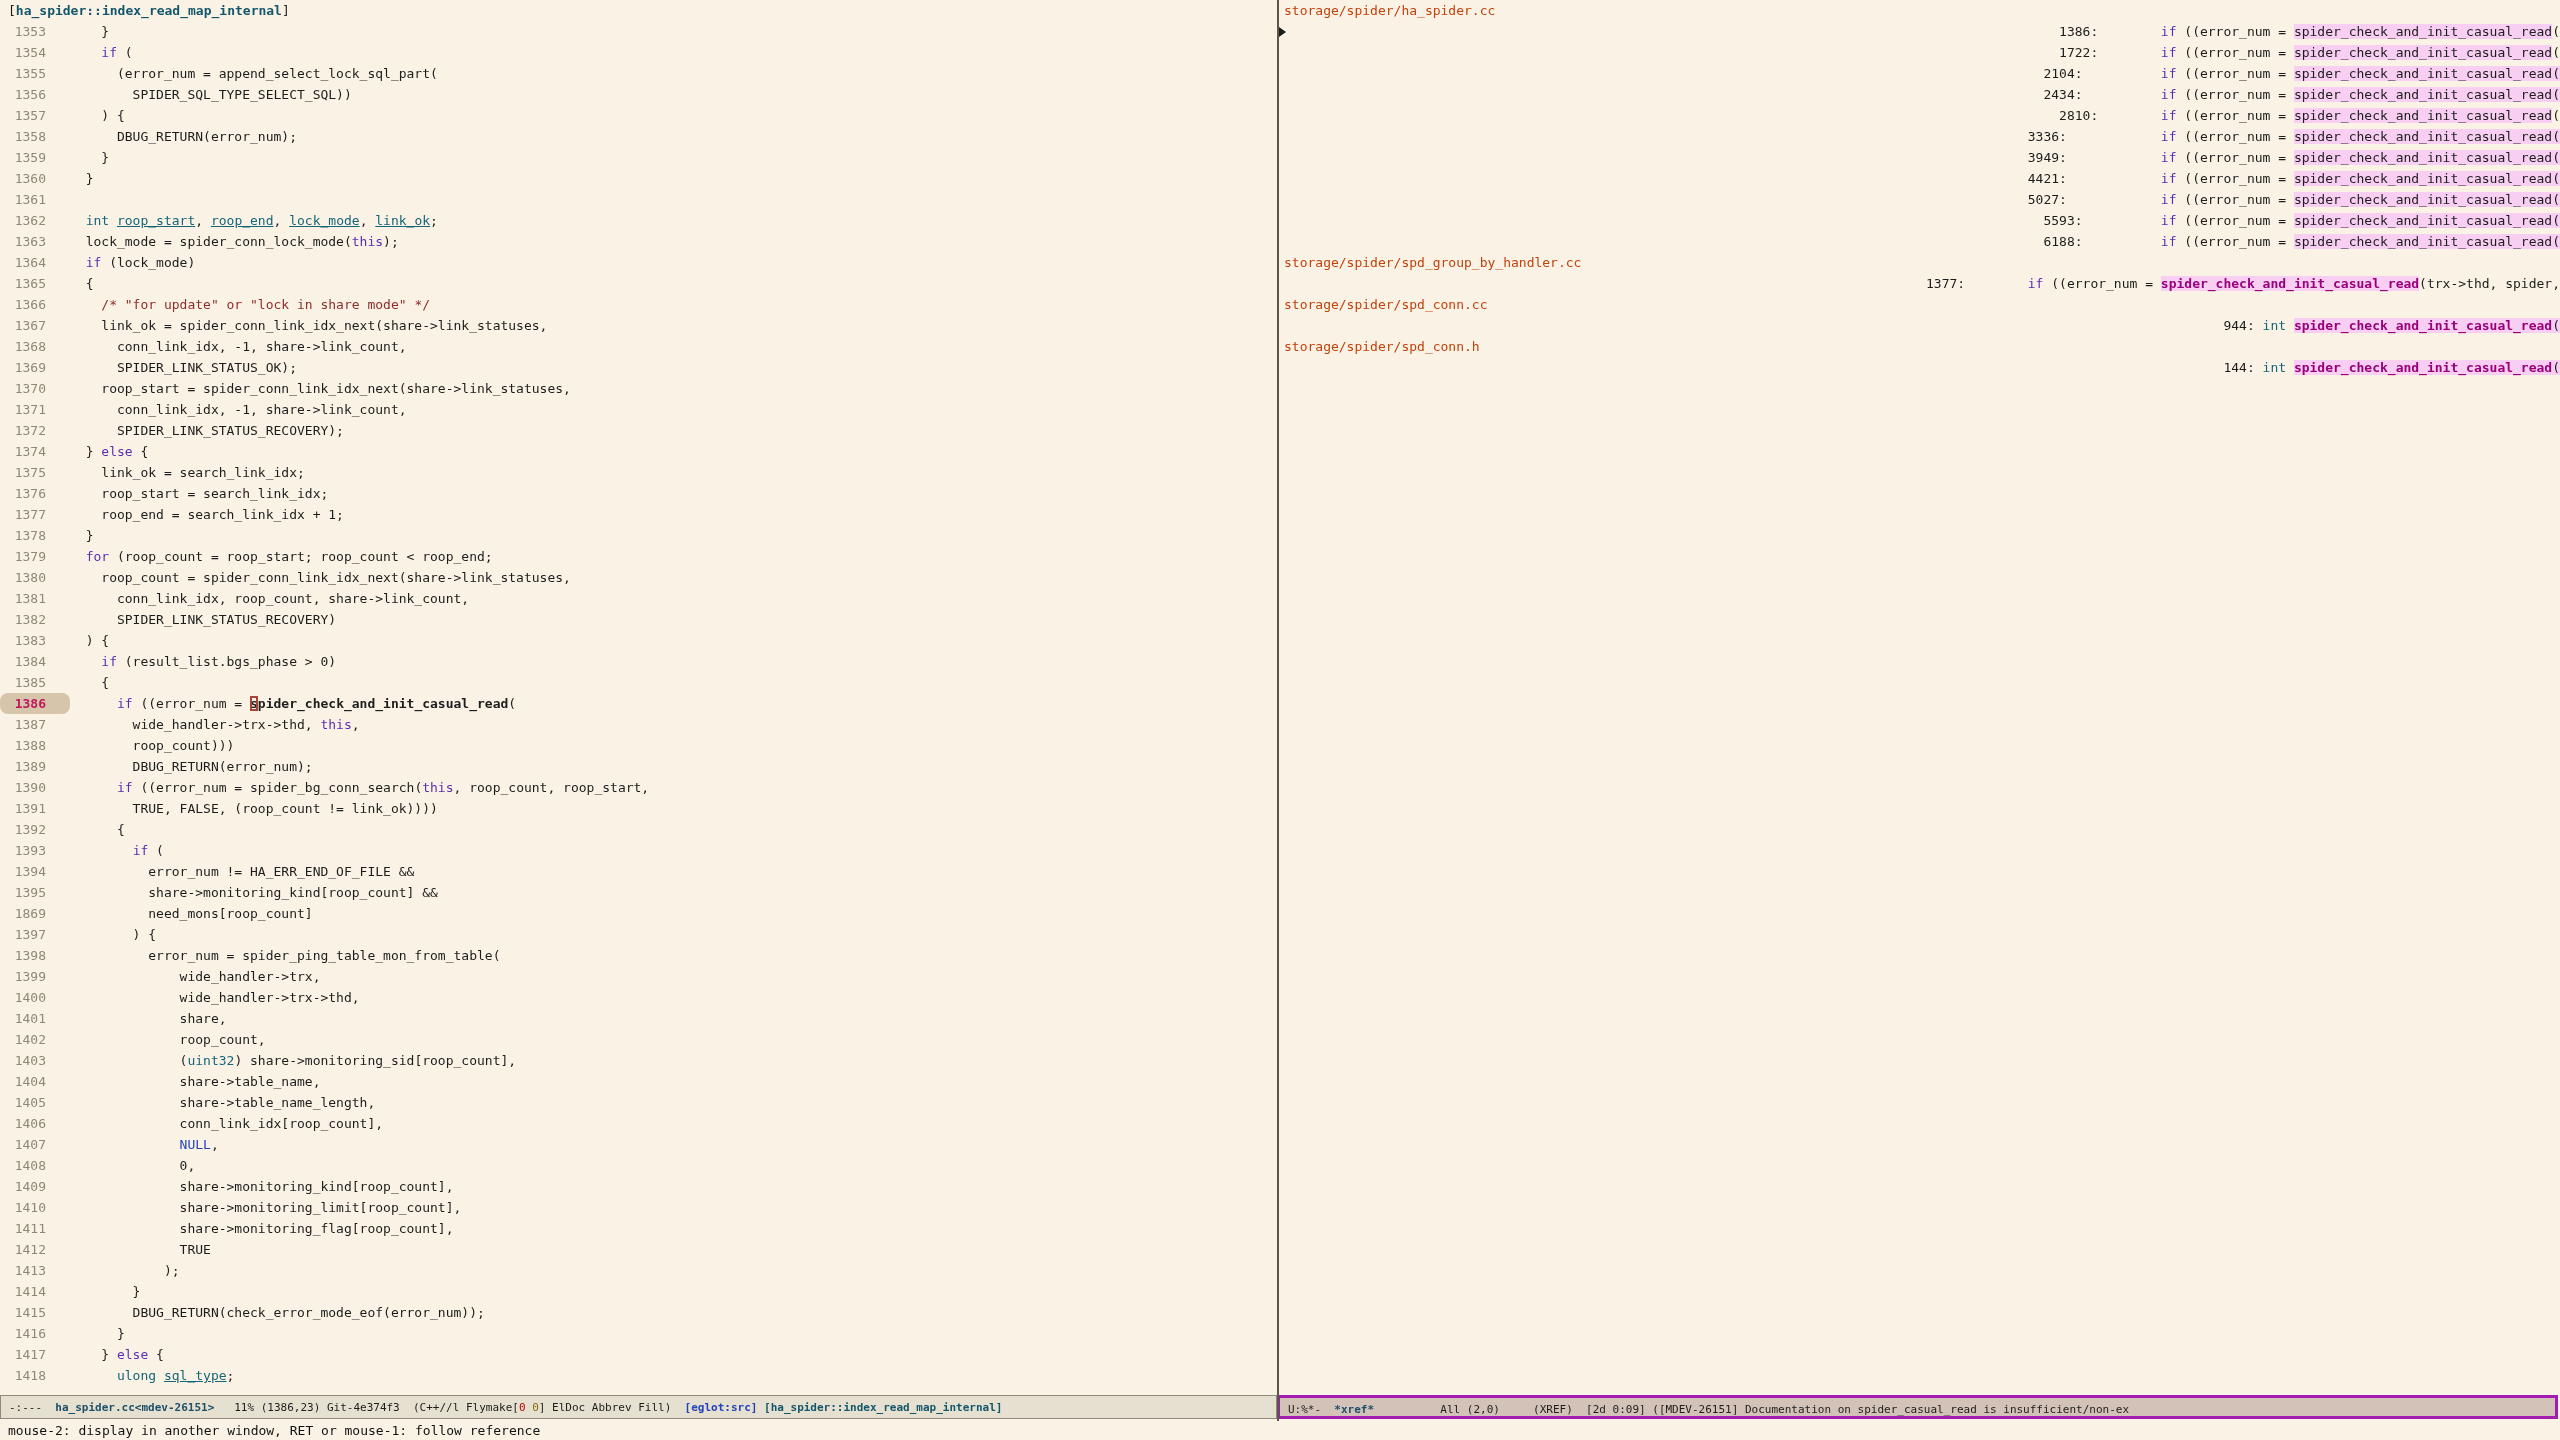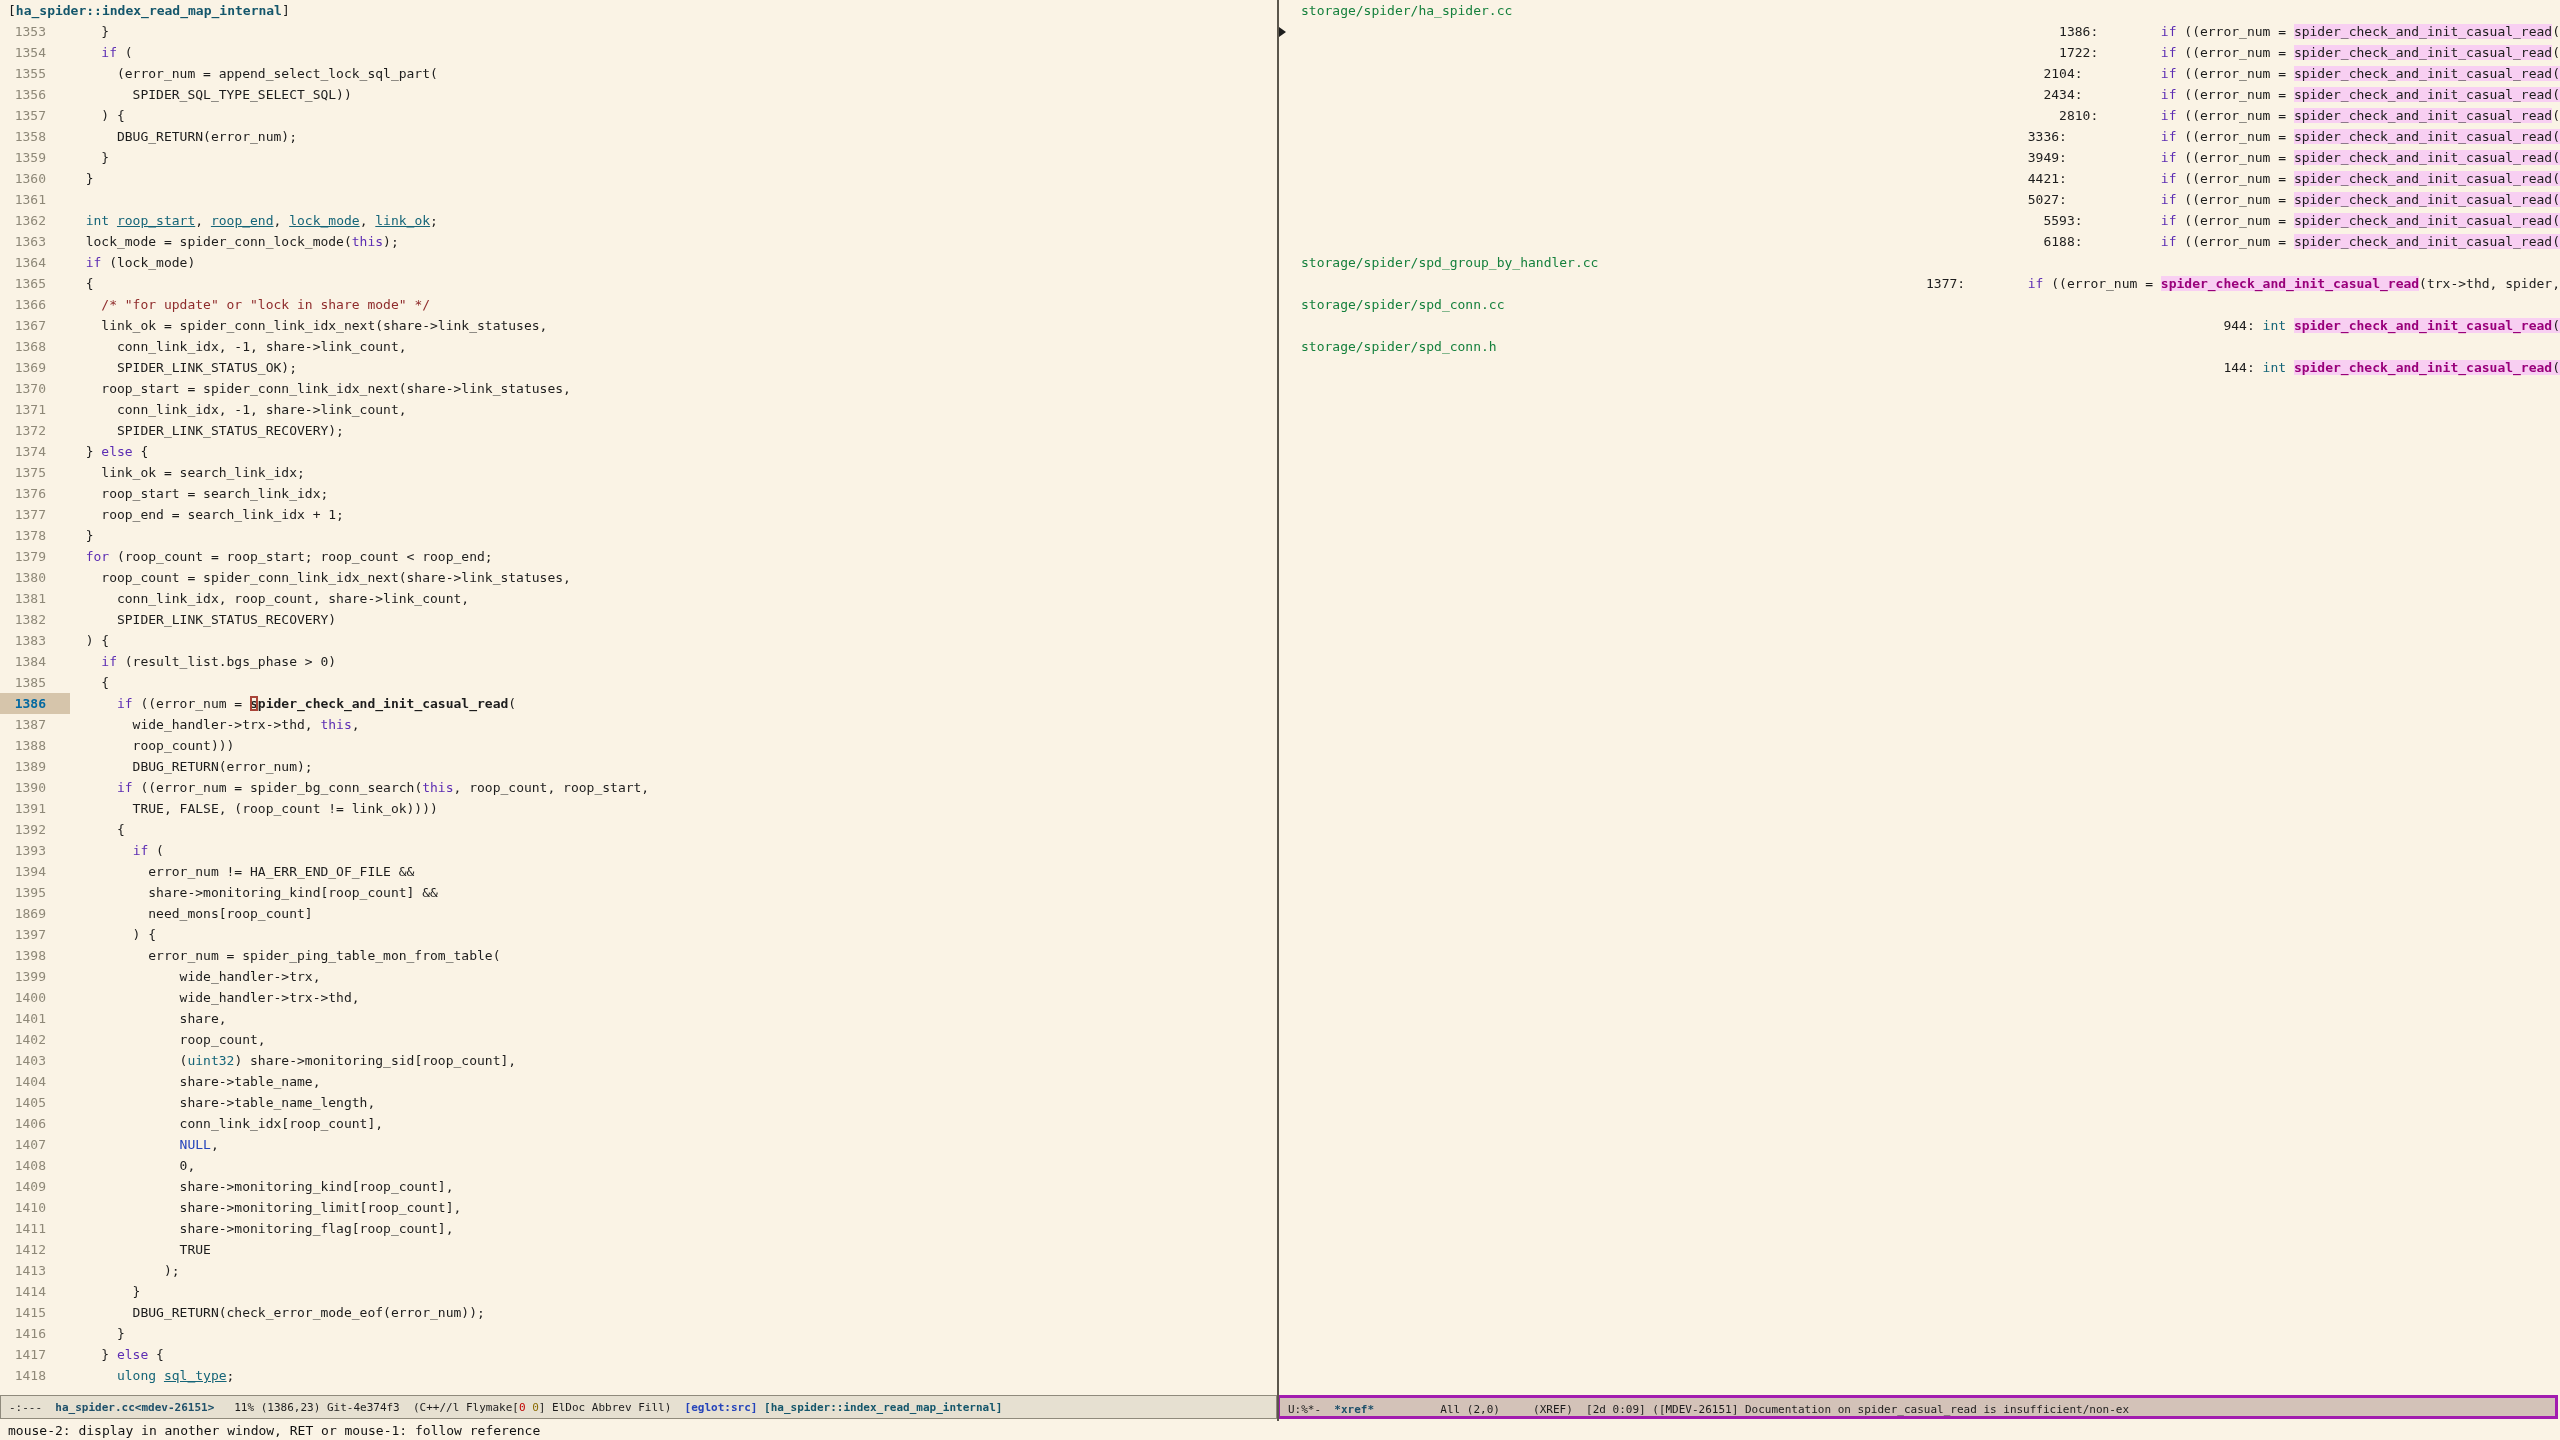--- a/index.html
+++ b/index.html
@@ -9,35 +9,35 @@
   #left-pane{width:1277px;height:1395px;overflow:hidden;position:relative;}
   #divider{width:2px;height:1421px;background:#5b564c;position:absolute;left:1277px;top:0;z-index:5;}
   #right-pane{position:absolute;left:1279px;top:0;width:1281px;height:1395px;overflow:hidden;}
   .row{height:21px;line-height:21px;font-size:13px;white-space:pre;}
   
   .hline{padding-left:8px;}
   .hname{color:#14566b;font-weight:bold;}
   .cl{display:flex;}
   .ln{display:inline-block;width:40px;min-width:40px;text-align:right;color:#8e8878;
       padding-left:6px;padding-right:24px;}
-  .cl.cur-line .ln{background:#d6c5ab;color:#0369a1;font-weight:bold;}
+  .cl.cur-line .ln{background:#d6c5ab;color:#be185d;font-weight:bold;border-radius:8px;}
   .code{white-space:pre;}
   
   .k{color:#5c2db3;}           
   .t{color:#156578;}           
   .c{color:#8f2c2c;}           
   .n{color:#2544bb;}           
   .u{color:#156578;text-decoration:underline;} 
   .b{font-weight:bold;}
   .cur{font-weight:bold;outline:2px solid #a94438;outline-offset:-2px;}
   .m{background:#f8cff2;}                       
   .g{background:#f8cff2;color:#99007a;font-weight:bold;} 
   .p{background:#f8cff2;}                       
   
-  .file{color:#15803d;padding-left:22px;}
+  .file{color:#c2410c;padding-left:5px;}
   .xrow{padding-left:10px;position:relative;text-align:right;}
   .arrow{position:absolute;left:0px;top:6px;width:0;height:0;
          border-left:7px solid #1d1d1d;border-top:5px solid transparent;
          border-bottom:5px solid transparent;}
   
   #modelines{position:absolute;top:1395px;left:0;width:2560px;height:26px;display:flex;}
   .mline{height:24px;line-height:24px;font-size:11px;white-space:pre;overflow:hidden;
          box-sizing:border-box;}
   #ml-left{width:1277px;background:#e6e0d1;border:1px solid #8f8a7c;padding-left:8px;}
   #ml-right{width:1281px;background:#d3c2b8;border:3px solid #a21caf;padding-left:8px;}

